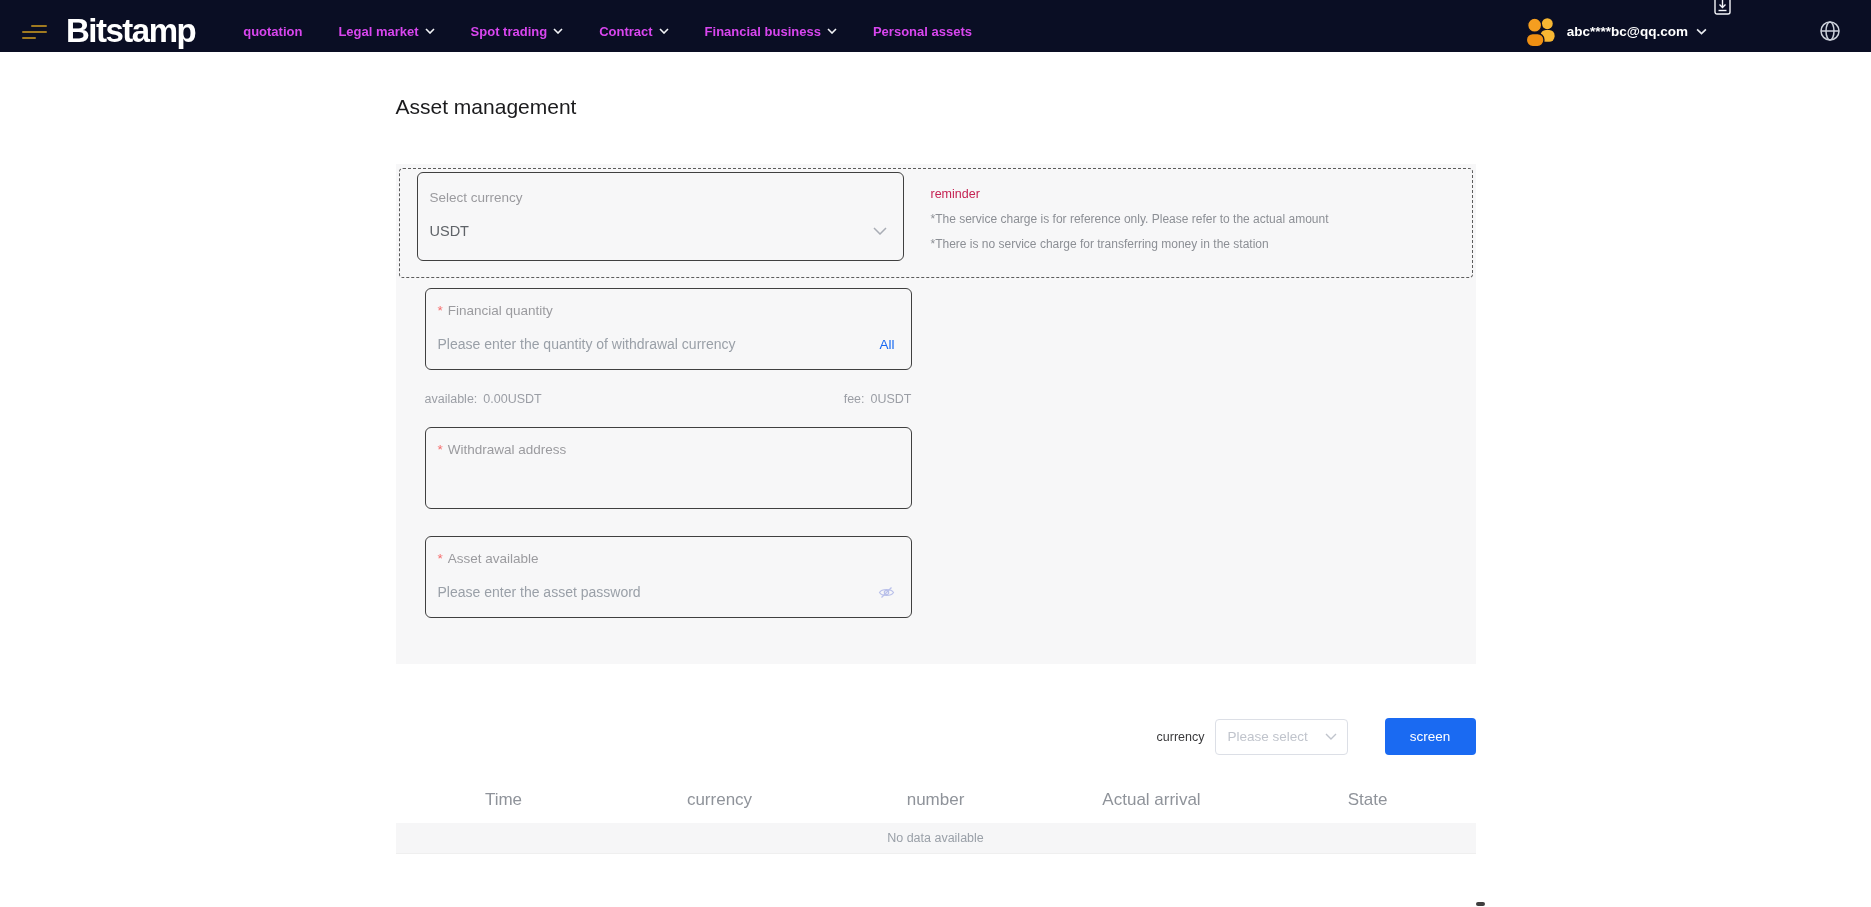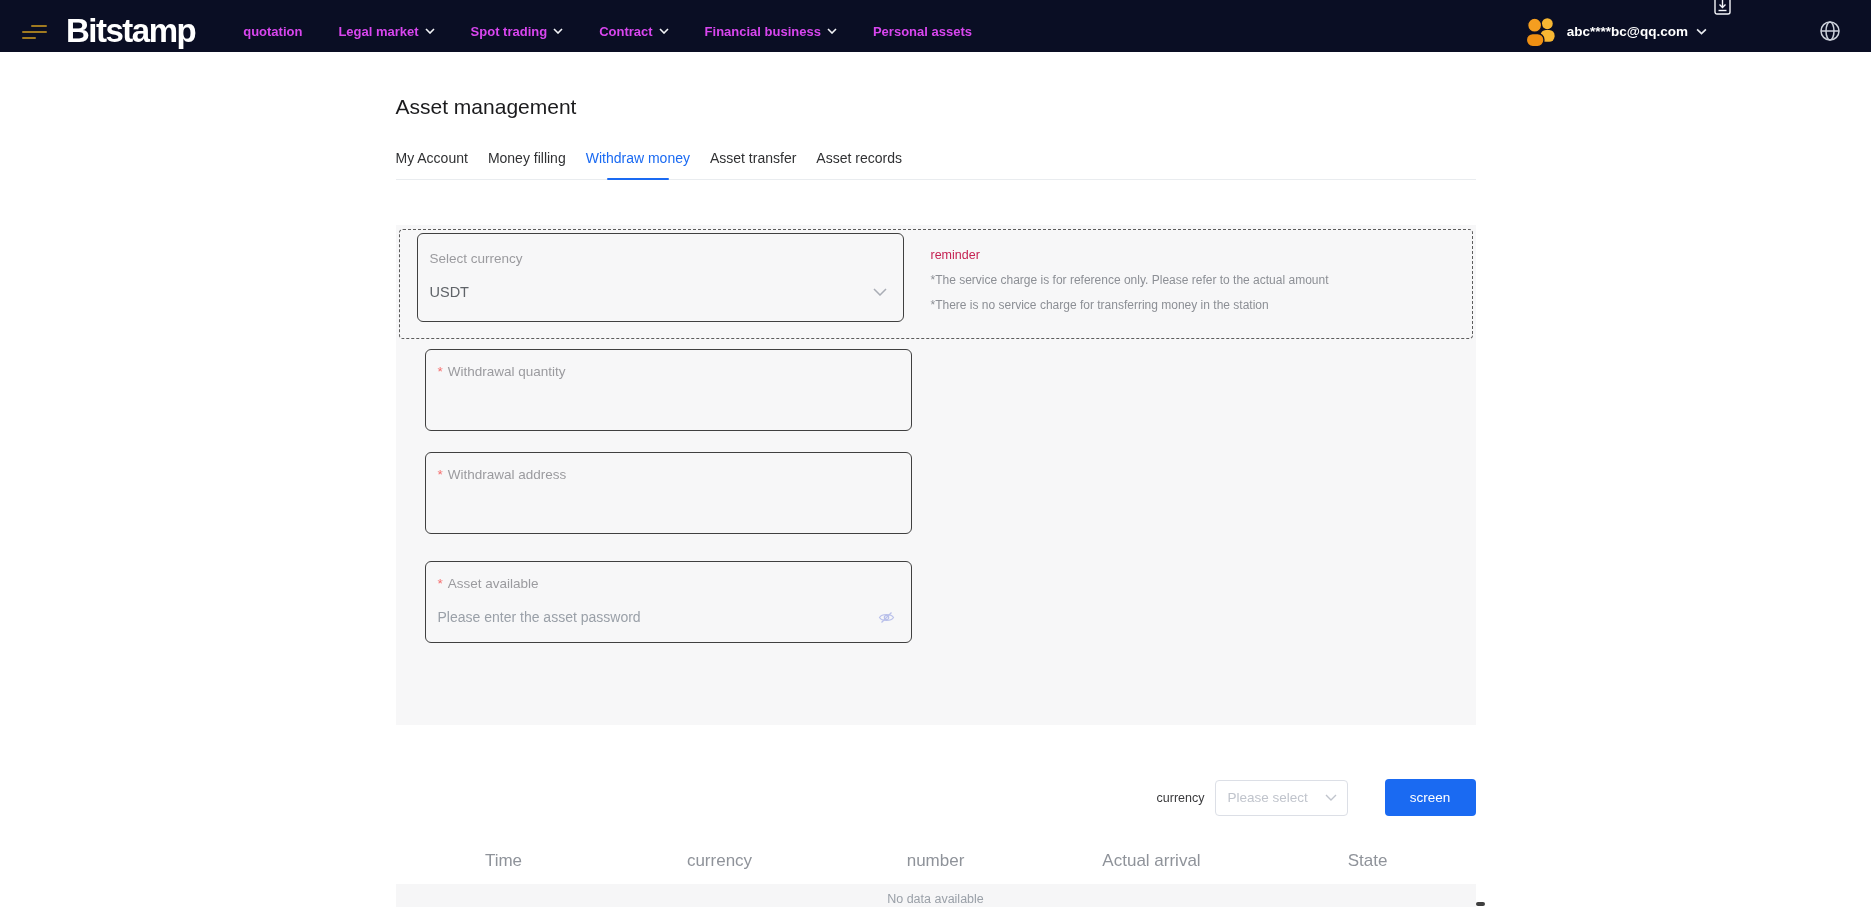--- a/index.html
+++ b/index.html
@@ -146,27 +146,20 @@
     <rect x="1" y="1" width="15" height="18" rx="2" fill="#0a0e24" stroke="#f5f6fa" stroke-width="1.4"></rect>
     <line x1="8.5" y1="5" x2="8.5" y2="12" stroke="#f5f6fa" stroke-width="1.4"></line>
     <polyline points="5.5,9.5 8.5,12.5 11.5,9.5" fill="none" stroke="#f5f6fa" stroke-width="1.4"></polyline>
     <line x1="4.5" y1="15.5" x2="12.5" y2="15.5" stroke="#f5f6fa" stroke-width="1.4"></line>
   </svg>
 </header>
 
 <main class="container">
   <h1 class="page-title">Asset management</h1>
 
-  <div class="tabs-row">
-    <div class="tab">My Account</div>
-    <div class="tab">Money filling</div>
-    <div class="tab active">Withdraw money</div>
-    <div class="tab">Asset transfer</div>
-    <div class="tab">Asset records</div>
-  </div>
 
   <section class="panel">
     <div class="dashed-box">
       <div class="field-box select-currency">
         <div class="field-label">
           <span>Select currency</span>
         </div>
         <div class="field-value-row">
           <span class="select-value">USDT</span>
           <svg class="chev" width="14" height="8" viewBox="0 0 14 8">
@@ -177,24 +170,38 @@
       <div class="reminder">
         <div class="reminder-title">reminder</div>
         <div class="reminder-line">*The service charge is for reference only. Please refer to the actual amount</div>
         <div class="reminder-line">*There is no service charge for transferring money in the station</div>
       </div>
     </div>
 
     <div class="field-box input-box qty-box">
       <div class="field-label">
         <span class="req">*</span>
-        <span>Withdrawal quantity</span>
-      </div>
-    </div>
-
+        <span>Financial quantity</span>
+      </div>
+      <div class="field-value-row">
+        <input class="bare-input" type="text" placeholder="Please enter the quantity of withdrawal currency" style="">
+        <span class="all-link">All</span>
+      </div>
+    </div>
+
+    <div class="avail-row">
+      <div class="pair">
+        <span>available:</span>
+        <span>0.00USDT</span>
+      </div>
+      <div class="pair">
+        <span>fee:</span>
+        <span>0USDT</span>
+      </div>
+    </div>
 
     <div class="field-box input-box addr-box">
       <div class="field-label">
         <span class="req">*</span>
         <span>Withdrawal address</span>
       </div>
     </div>
 
     <div class="field-box input-box pwd-box">
       <div class="field-label">

